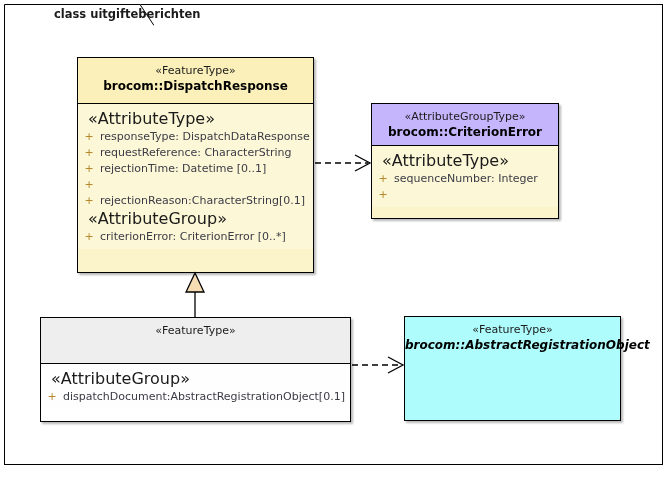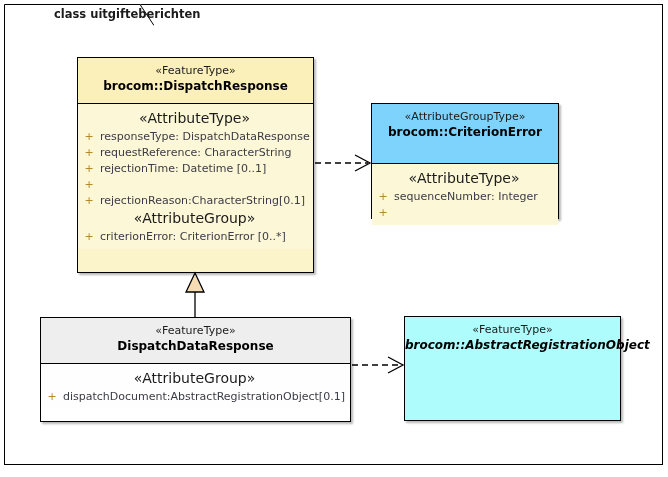--- a/index.html
+++ b/index.html
@@ -89,26 +89,25 @@
     line-height: 16px;
     white-space: nowrap;
   }
   .clsname.abstract { font-style: italic; }
 
   .cls-body {
     box-sizing: border-box;
     padding: 5px 0 4px 0;
   }
   .group-label {
-    font-size: 14px;
+    font-size: 16px;
     color: #1b1b1b;
     padding: 2px 12px 3px 10px;
     line-height: 15px;
     white-space: nowrap;
-    text-align: center;
   }
   .attr-row {
     display: flex;
     align-items: baseline;
     line-height: 16px;
     white-space: nowrap;
   }
   .attr-vis {
     width: 22px;
     text-align: center;
@@ -126,21 +125,21 @@
     left: 77px;  top: 57px;  width: 237px; height: 216px;
     background: #fbf3c9;
   }
   #class-dispatchresponse .cls-head { background: #fbf0b9; height: 46px; }
   #class-dispatchresponse .cls-body { background: #fcf7d6; }
 
   #class-criterionerror {
     left: 371px; top: 103px; width: 188px; height: 116px;
     background: #fbf3c9;
   }
-  #class-criterionerror .cls-head { background: #7dd3fc; height: 60px; }
+  #class-criterionerror .cls-head { background: #c4b5fd; height: 42px; }
   #class-criterionerror .cls-body { background: #fcf7d6; }
 
   #class-dispatchdataresponse {
     left: 40px;  top: 317px; width: 311px; height: 105px;
     background: #ffffff;
   }
   #class-dispatchdataresponse .cls-head { background: #eeeeee; height: 46px; }
   #class-dispatchdataresponse .cls-body { background: #fefefe; }
 
   #class-abstractregistrationobject {
@@ -217,21 +216,20 @@
     </div>
     <div class="attr-row">
       <span class="attr-vis">+</span>
     </div>
   </div>
 </div>
 
 <div class="clsbox" id="class-dispatchdataresponse">
   <div class="cls-head">
     <div class="stereotype">«FeatureType»</div>
-    <div class="clsname">DispatchDataResponse</div>
   </div>
   <div class="cls-body">
     <div class="group-label">«AttributeGroup»</div>
     <div class="attr-row">
       <span class="attr-vis">+</span>
       <span class="attr-text">dispatchDocument:AbstractRegistrationObject[0.1]</span>
     </div>
   </div>
 </div>
 

